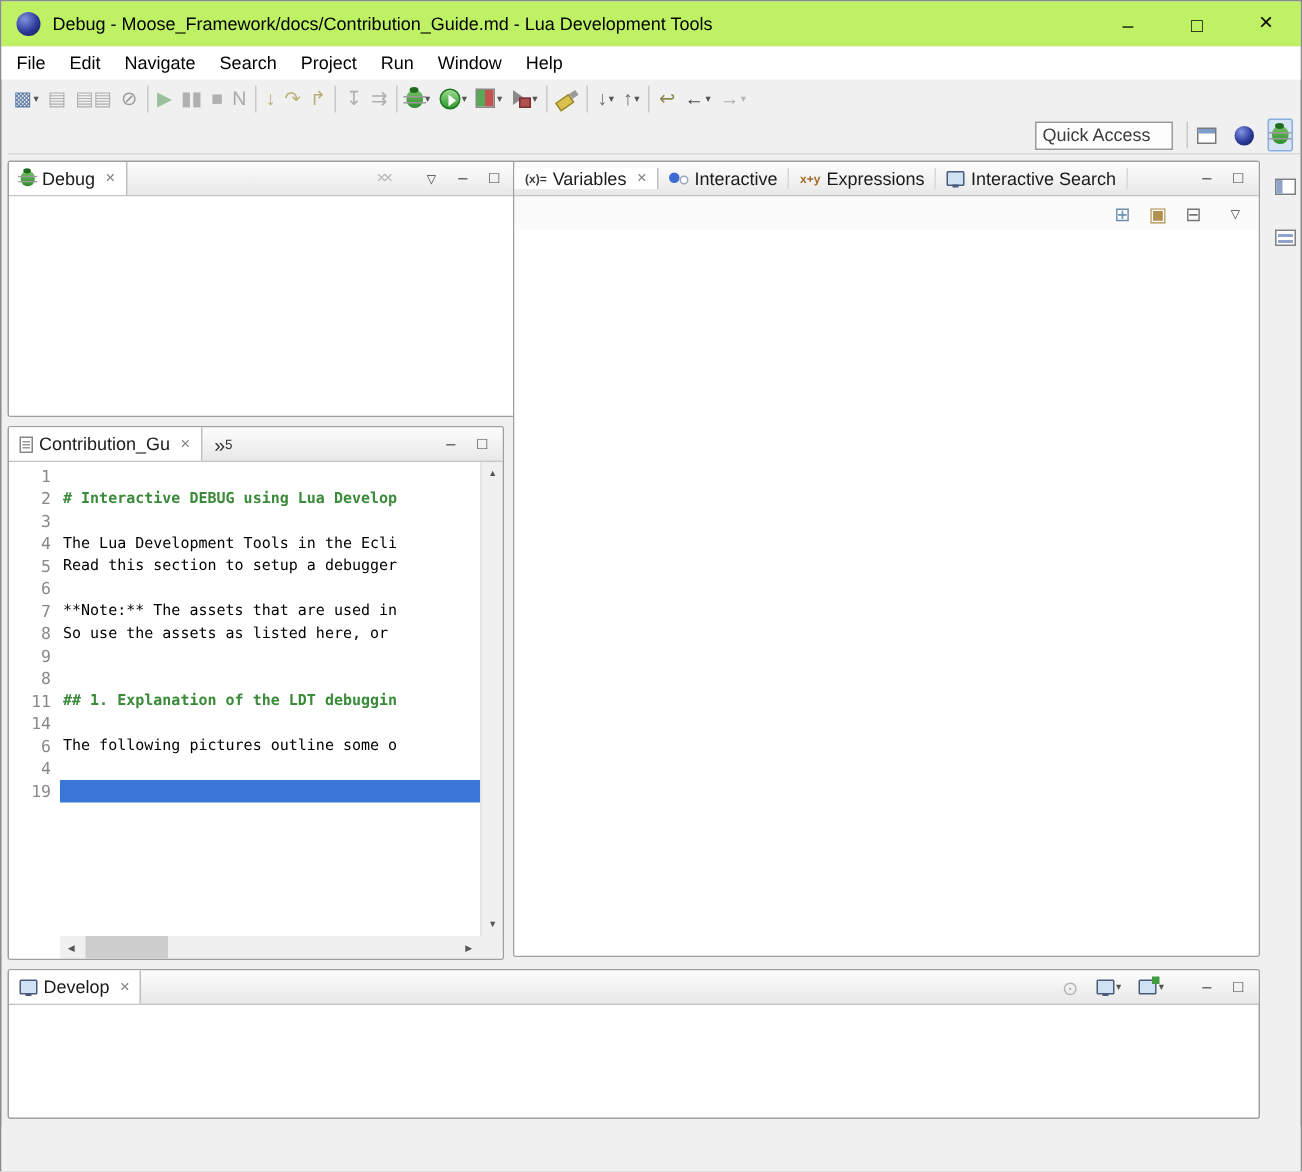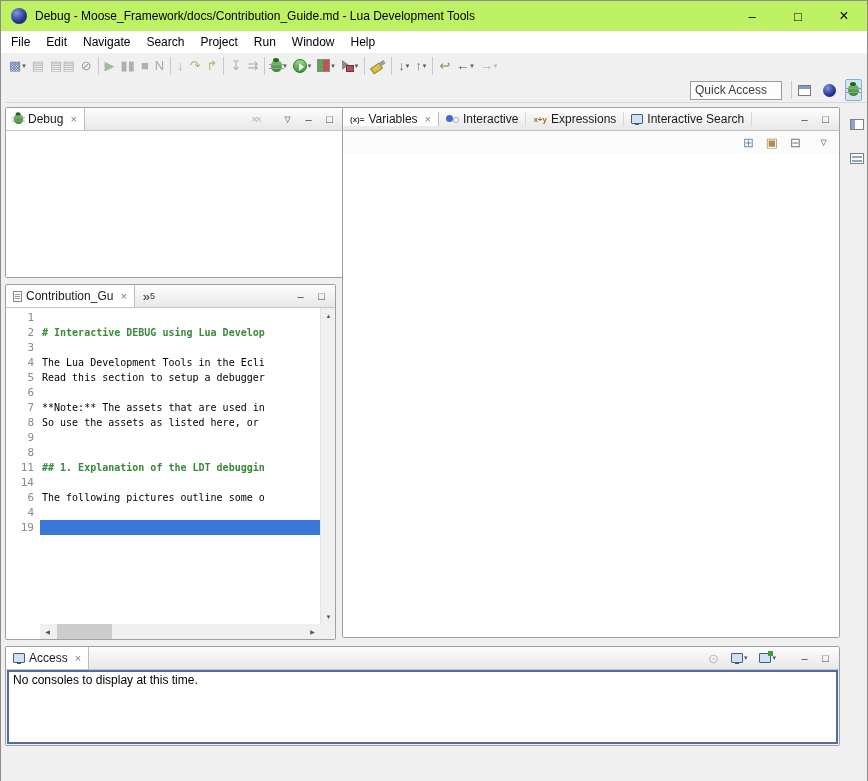--- a/index.html
+++ b/index.html
@@ -359,46 +359,41 @@
         </div>
       <span class="chrome-btn menu" style="margin-left:10px">▽</span>
     </div>
     <div class="view-content"></div>
   </div>
 
   <div class="view console-view">
     <div class="view-tabs">
       <div class="tab selected">
         <span class="shape shape-monitor"></span>
-        <span>Access</span>
+        <span>Develop</span>
         <span class="tab-close">×</span>
       </div>
       <div class="view-chrome">
         <div class="inline-tb" style="margin-right:14px">
             <div class="tb-btn disabled">
               <span class="tb-glyph" style="color: rgb(181, 181, 181);">⊙</span>
             </div>
             <div class="tb-btn">
               <span class="shape shape-monitor"></span>
               <span class="tb-dd">▾</span>
             </div>
             <div class="tb-btn">
               <span class="shape shape-monitor-new"></span>
               <span class="tb-dd">▾</span>
             </div>
           </div>
         <span class="chrome-btn">–</span>
         <span class="chrome-btn">□</span>
       </div>
     </div>
-    <div class="console-content">
-      <div class="console-inner">
-        <span>No consoles to display at this time.</span>
-      </div>
-    </div>
   </div>
 
   <div class="side-trim">
     <div class="inline-tb" style="flex-direction:column;gap:12px">
         <div class="tb-btn">
           <span class="shape shape-mini-view"></span>
         </div>
         <div class="tb-btn">
           <span class="shape shape-mini-grid"></span>
         </div>

